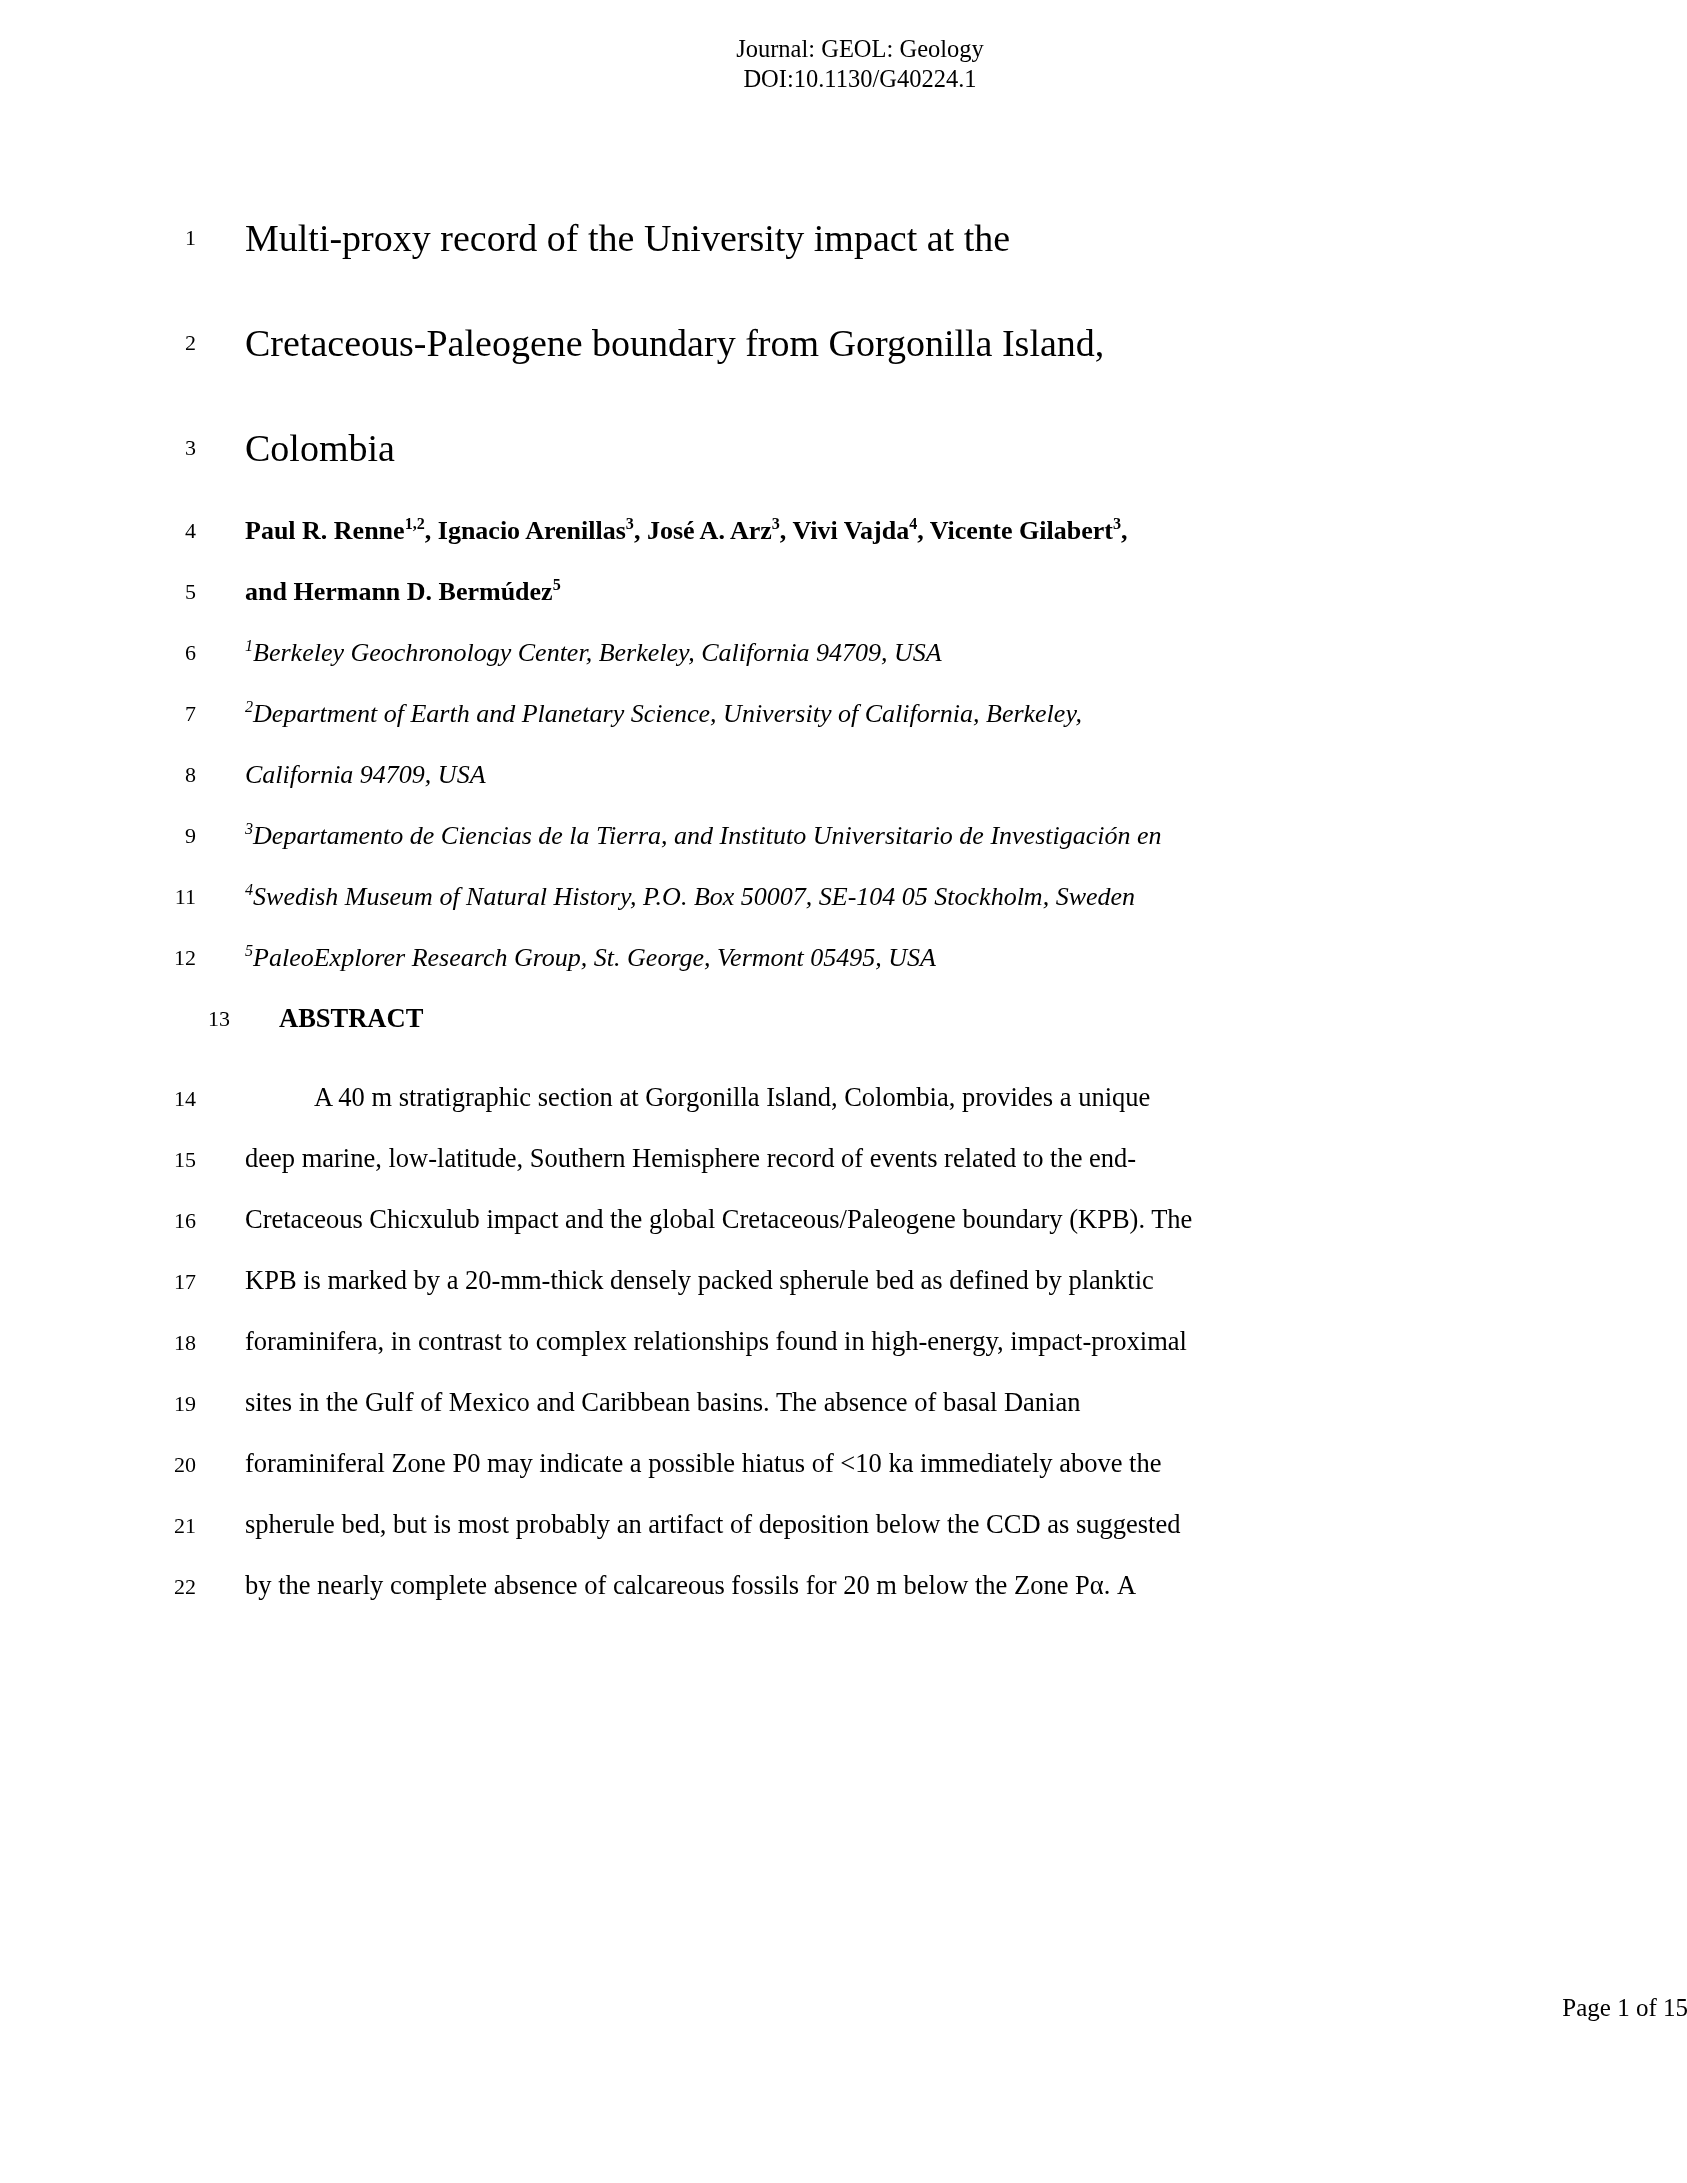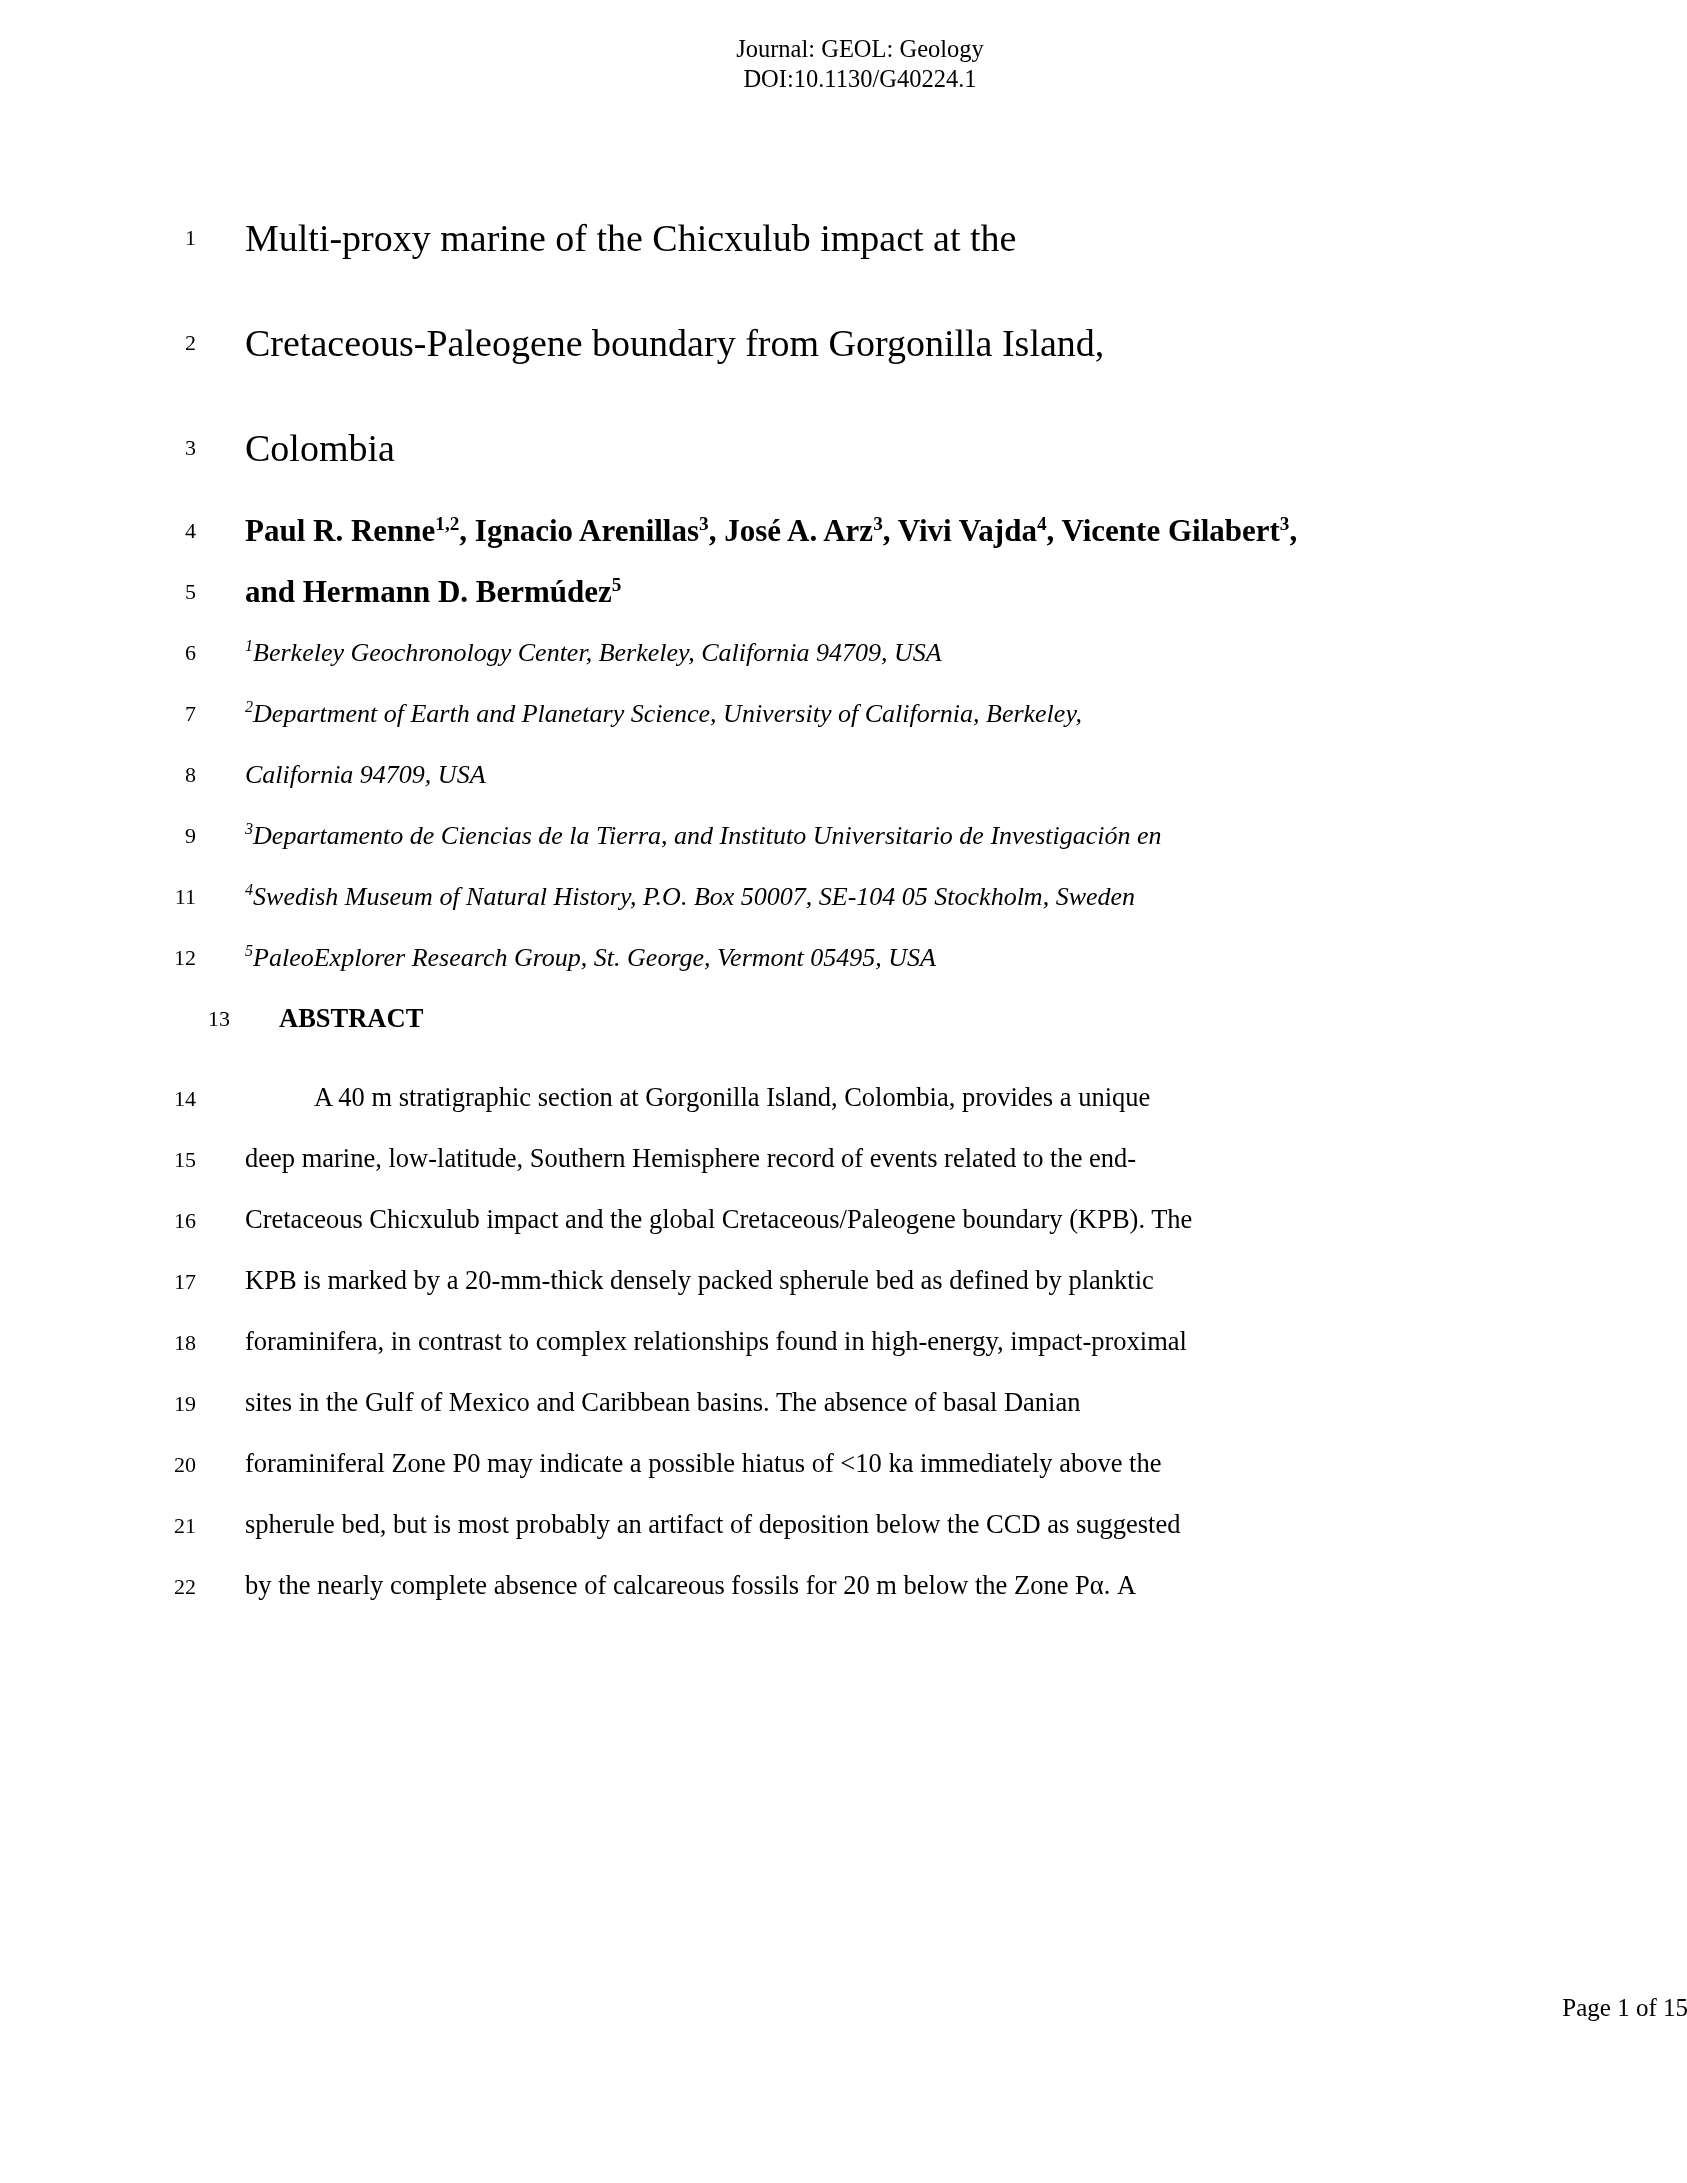--- a/index.html
+++ b/index.html
@@ -69,21 +69,21 @@
   
   .r-title .line-text {
     font-size: 38px;
     line-height: 1;
     font-weight: 400;
   }
   .r-title { height: 105px; align-items: center; }
   .r-title .line-no { font-size: 22px; }
 
   .r-authors .line-text {
-    font-size: 31px;
+    font-size: 26px;
     font-weight: bold;
     line-height: 1;
   }
   .r-authors { height: 61px; align-items: center; }
 
   .r-affil .line-text {
     font-size: 26px;
     font-style: italic;
     line-height: 1;
   }
@@ -127,21 +127,21 @@
 <div class="page">
 
   <div class="running-head">
     <div>Journal: GEOL: Geology</div>
     <div>DOI:10.1130/G40224.1</div>
   </div>
 
   <div class="body-block">
       <div class="line-row r-title">
         <div class="line-no">1</div>
-        <div class="line-text">Multi-proxy marine of the Chicxulub impact at the</div>
+        <div class="line-text">Multi-proxy record of the University impact at the</div>
       </div>
       <div class="line-row r-title">
         <div class="line-no">2</div>
         <div class="line-text">Cretaceous-Paleogene boundary from Gorgonilla Island,</div>
       </div>
       <div class="line-row r-title">
         <div class="line-no">3</div>
         <div class="line-text">Colombia</div>
       </div>
       <div class="line-row r-authors">

